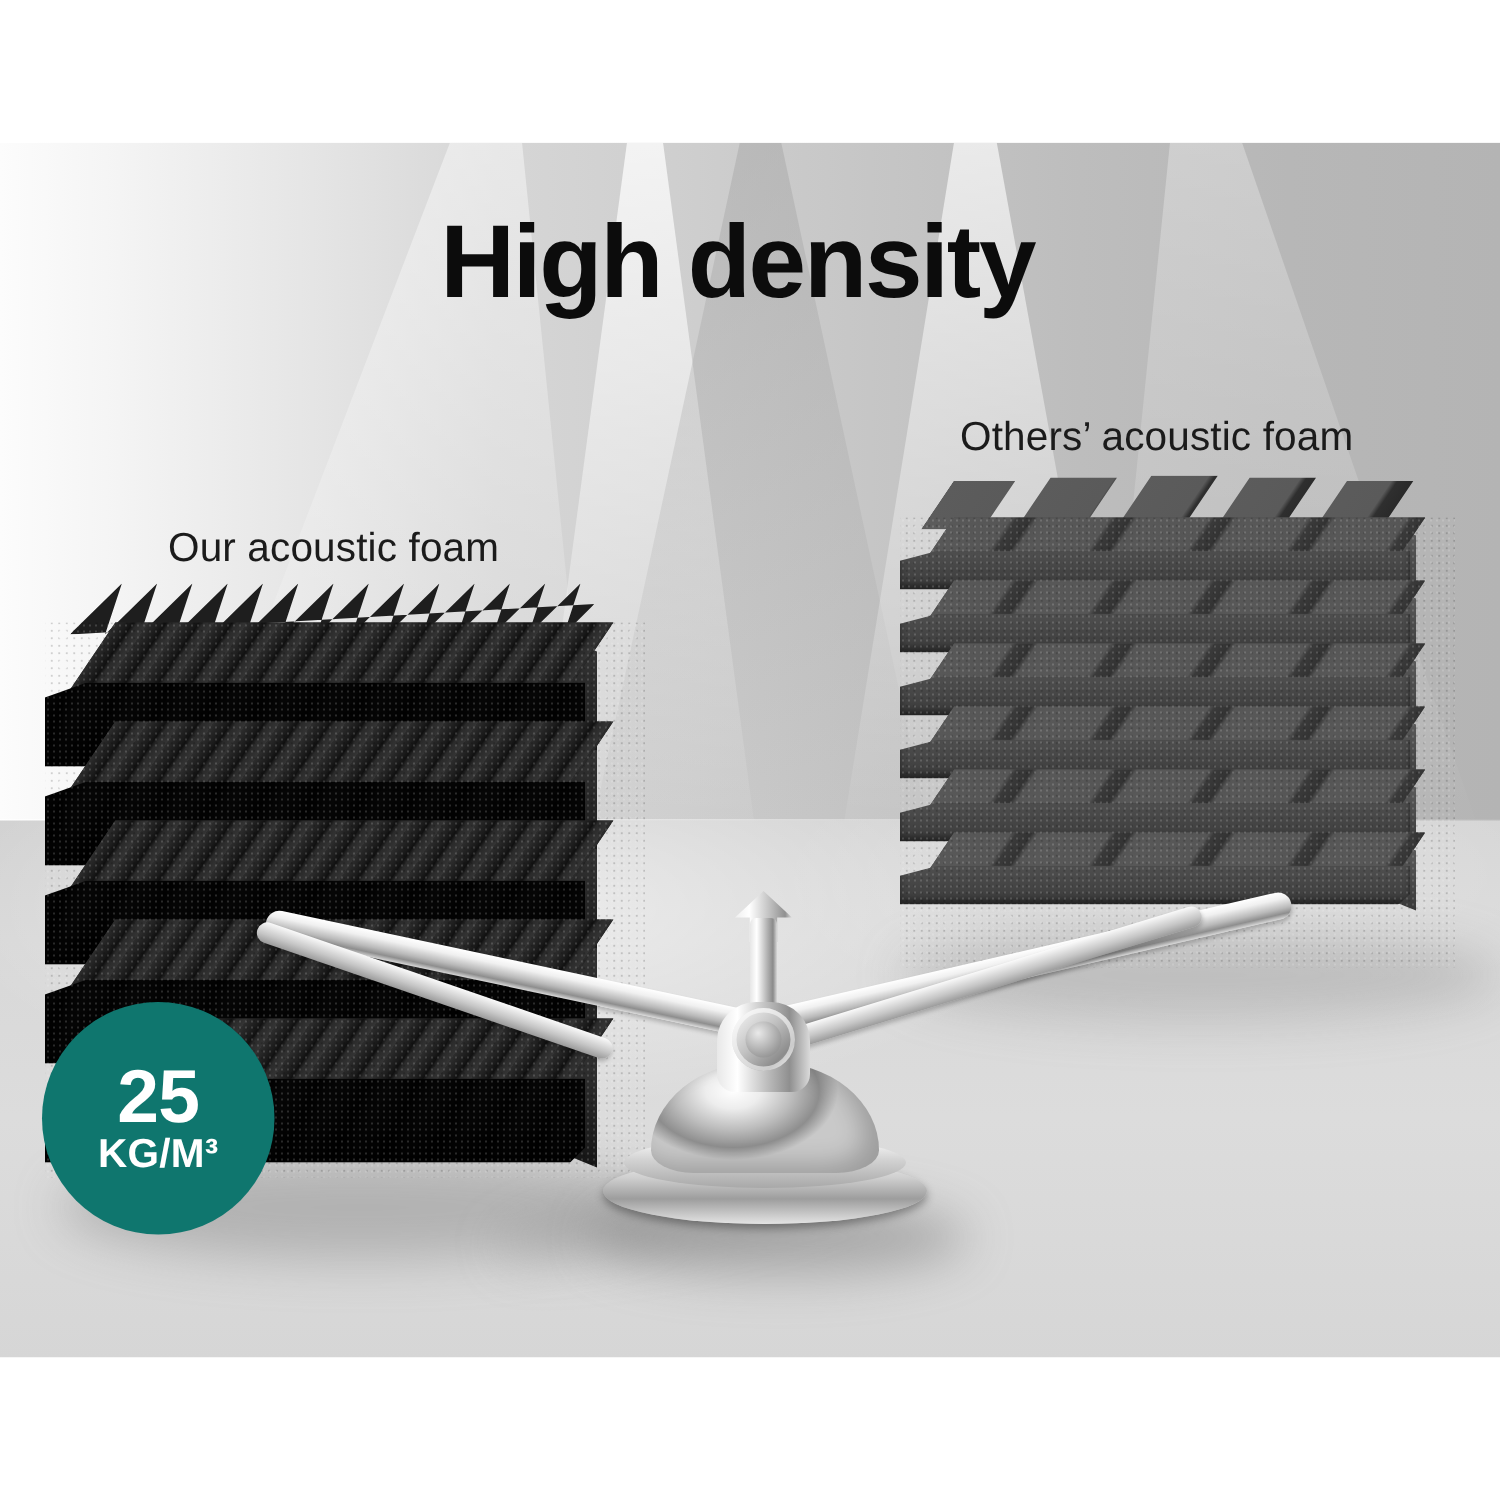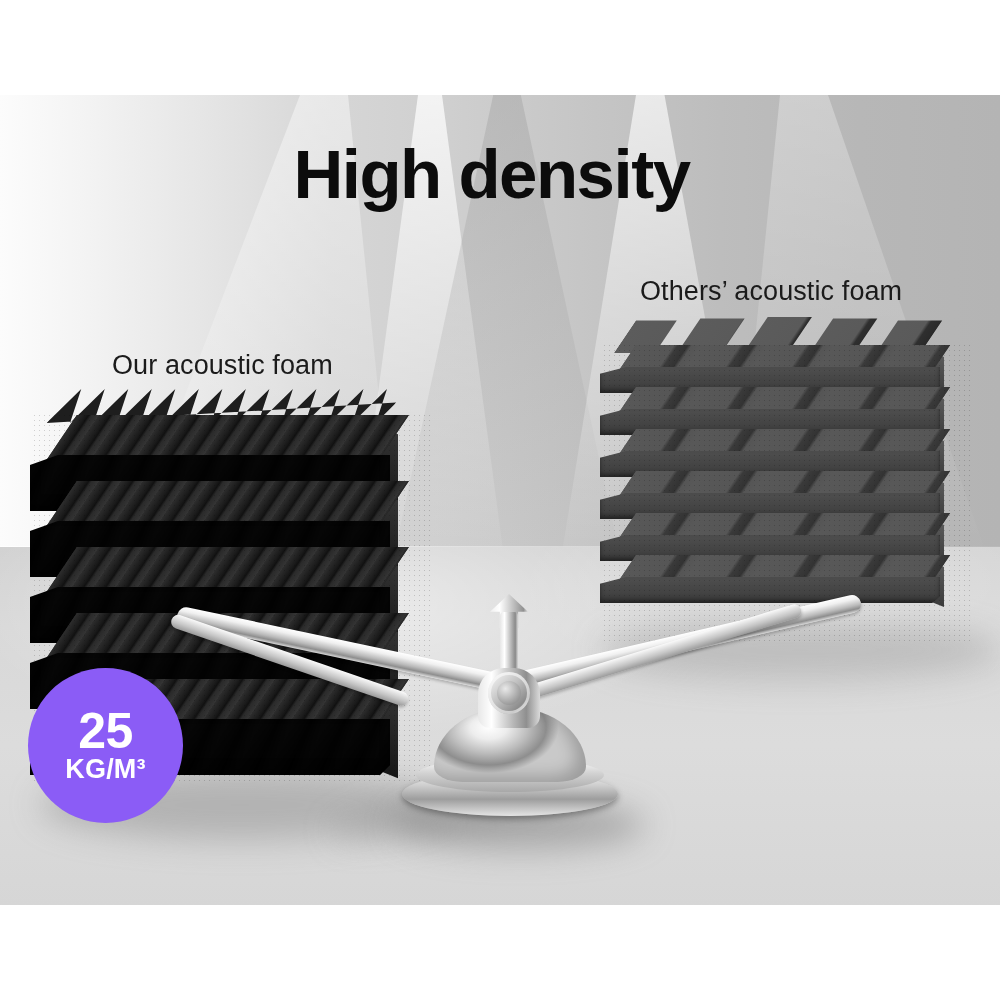--- a/index.html
+++ b/index.html
@@ -310,21 +310,21 @@
       <div class="front"></div>
     </div>
     <div class="panel-L" style="top:264px;">
       <div class="side"></div>
       <div class="top"></div>
       <div class="front"></div>
     </div>
     <div class="grain"></div>
   </div>
 
-  <div class="badge" style="background: #8b5cf6; color: rgb(255, 255, 255); justify-content: center;">
+  <div class="badge" style="background: #0f766e; color: rgb(255, 255, 255); justify-content: center;">
     <span class="badge-value">25</span>
     <span class="badge-unit">KG/M³</span>
   </div>
 
   <div class="label label-others" style="color: rgb(27, 27, 27);">Others’ acoustic foam</div>
   <div class="label label-ours" style="color: rgb(27, 27, 27);">Our acoustic foam</div>
 
   <div class="title" style="color: rgb(12, 12, 12);">High density</div>
 
   <div class="band band-top"></div>

